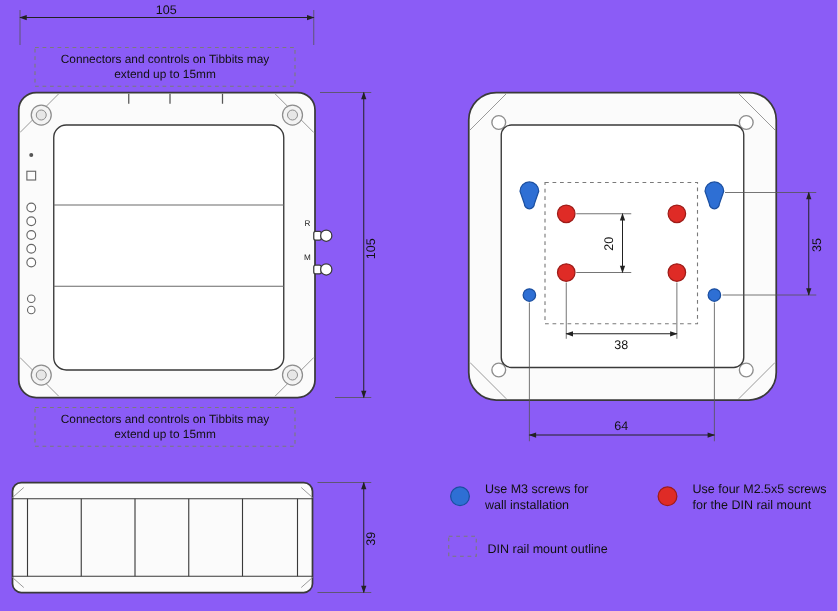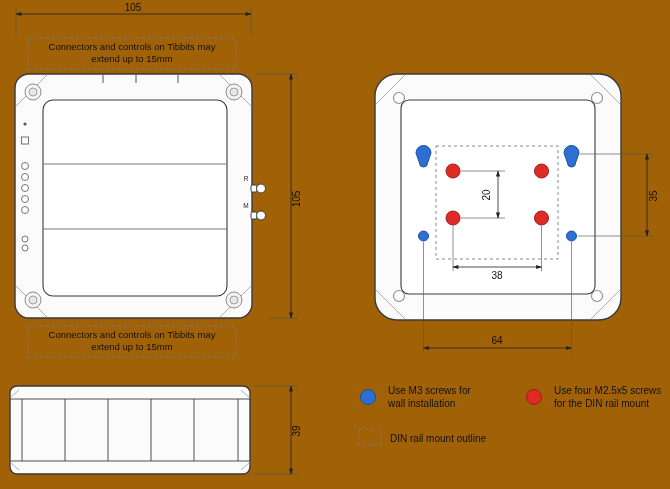--- a/index.html
+++ b/index.html
@@ -1,16 +1,16 @@
 <!DOCTYPE html>
 <html style="--blue: #2e6fd4; --blue_dark: #1b4fa0; --red: #df2b26; --red_dark: #9e1c18;"><head>
 <meta charset="utf-8">
 <style>
   html,body{margin:0;padding:0;background:#fff}
-  .page{width:670px;height:489px;position:relative;background:#a16207;overflow:hidden}
+  .page{width:670px;height:489px;position:relative;background:#8b5cf6;overflow:hidden}
   svg{display:block}
   .body{fill:#fbfbfb;stroke:#3a3a3a;stroke-width:1.4}
   .panel{fill:#ffffff;stroke:#3a3a3a;stroke-width:1.1}
   .panel-div{stroke:#6a6a6a;stroke-width:.9;fill:none}
   .chamfer{stroke:#9a9a9a;stroke-width:.8;fill:none}
   .screw{fill:#f3f3f3;stroke:#8d8d8d;stroke-width:1}
   .screw-in{fill:#e7e7e7;stroke:#8d8d8d;stroke-width:.8}
   .hole{fill:#ffffff;stroke:#8d8d8d;stroke-width:1.1}
   .slit{stroke:#555;stroke-width:1;fill:none}
   .led{fill:#fff;stroke:#666;stroke-width:.9}

